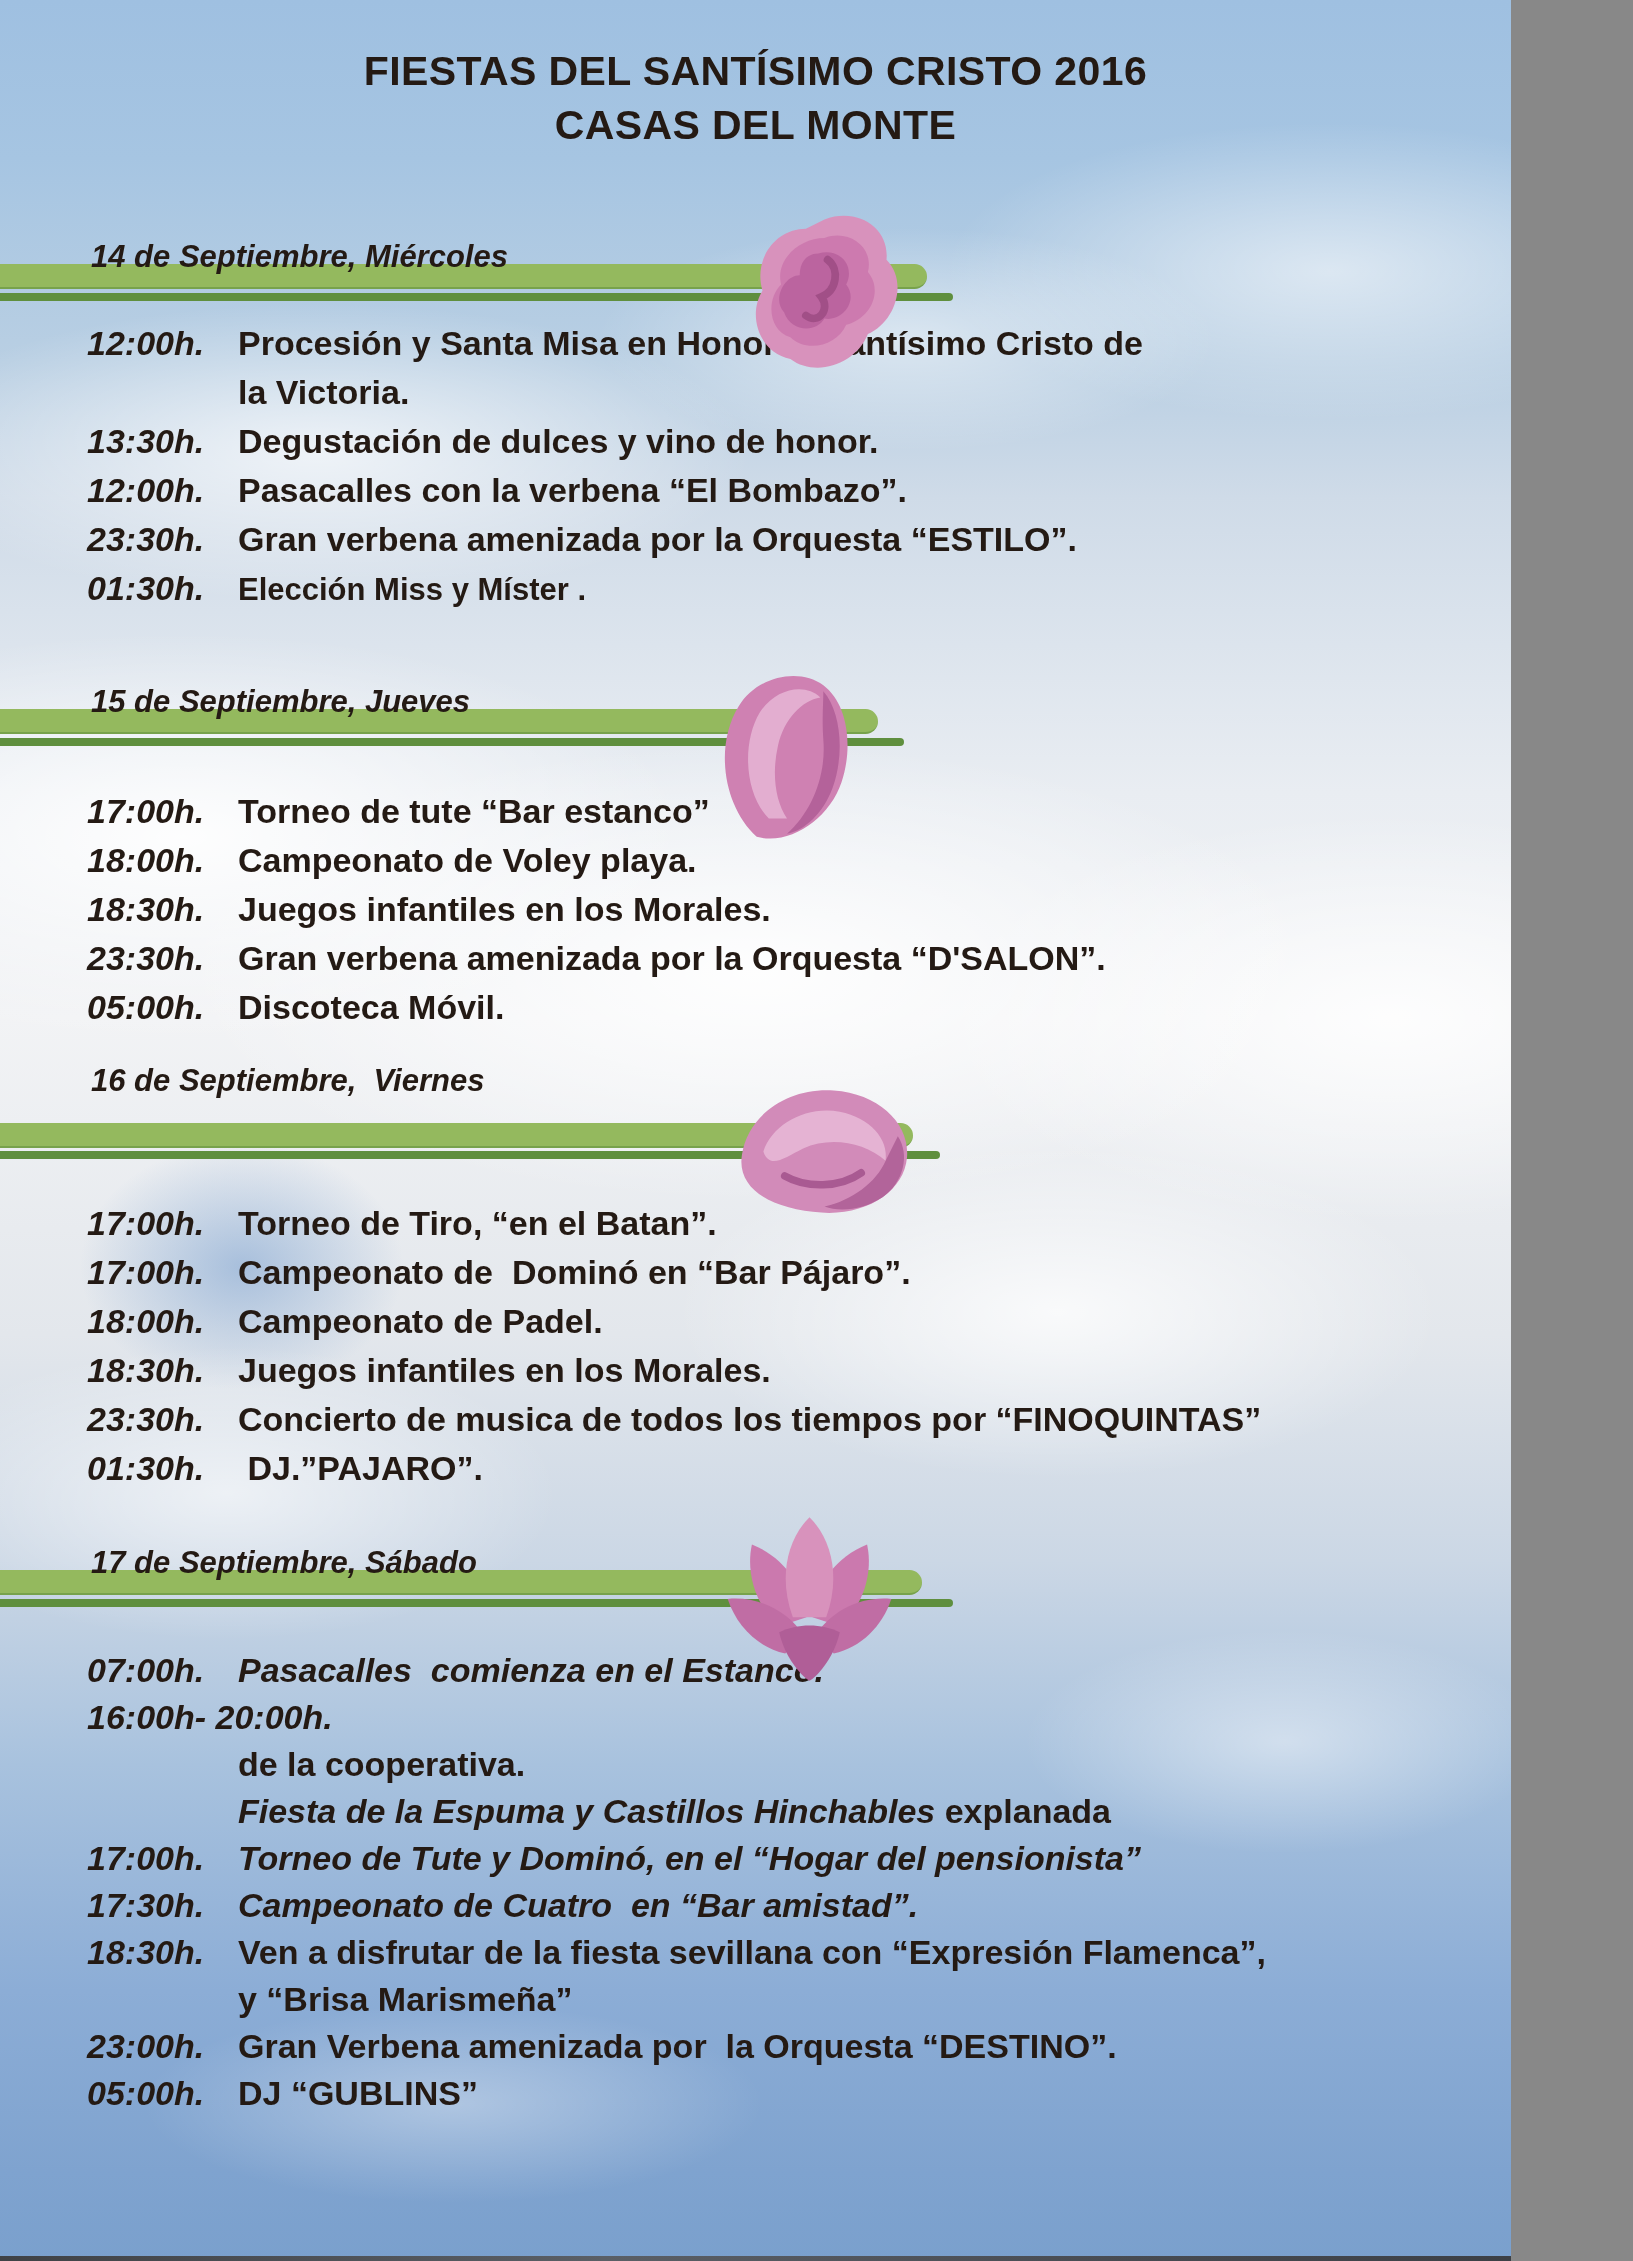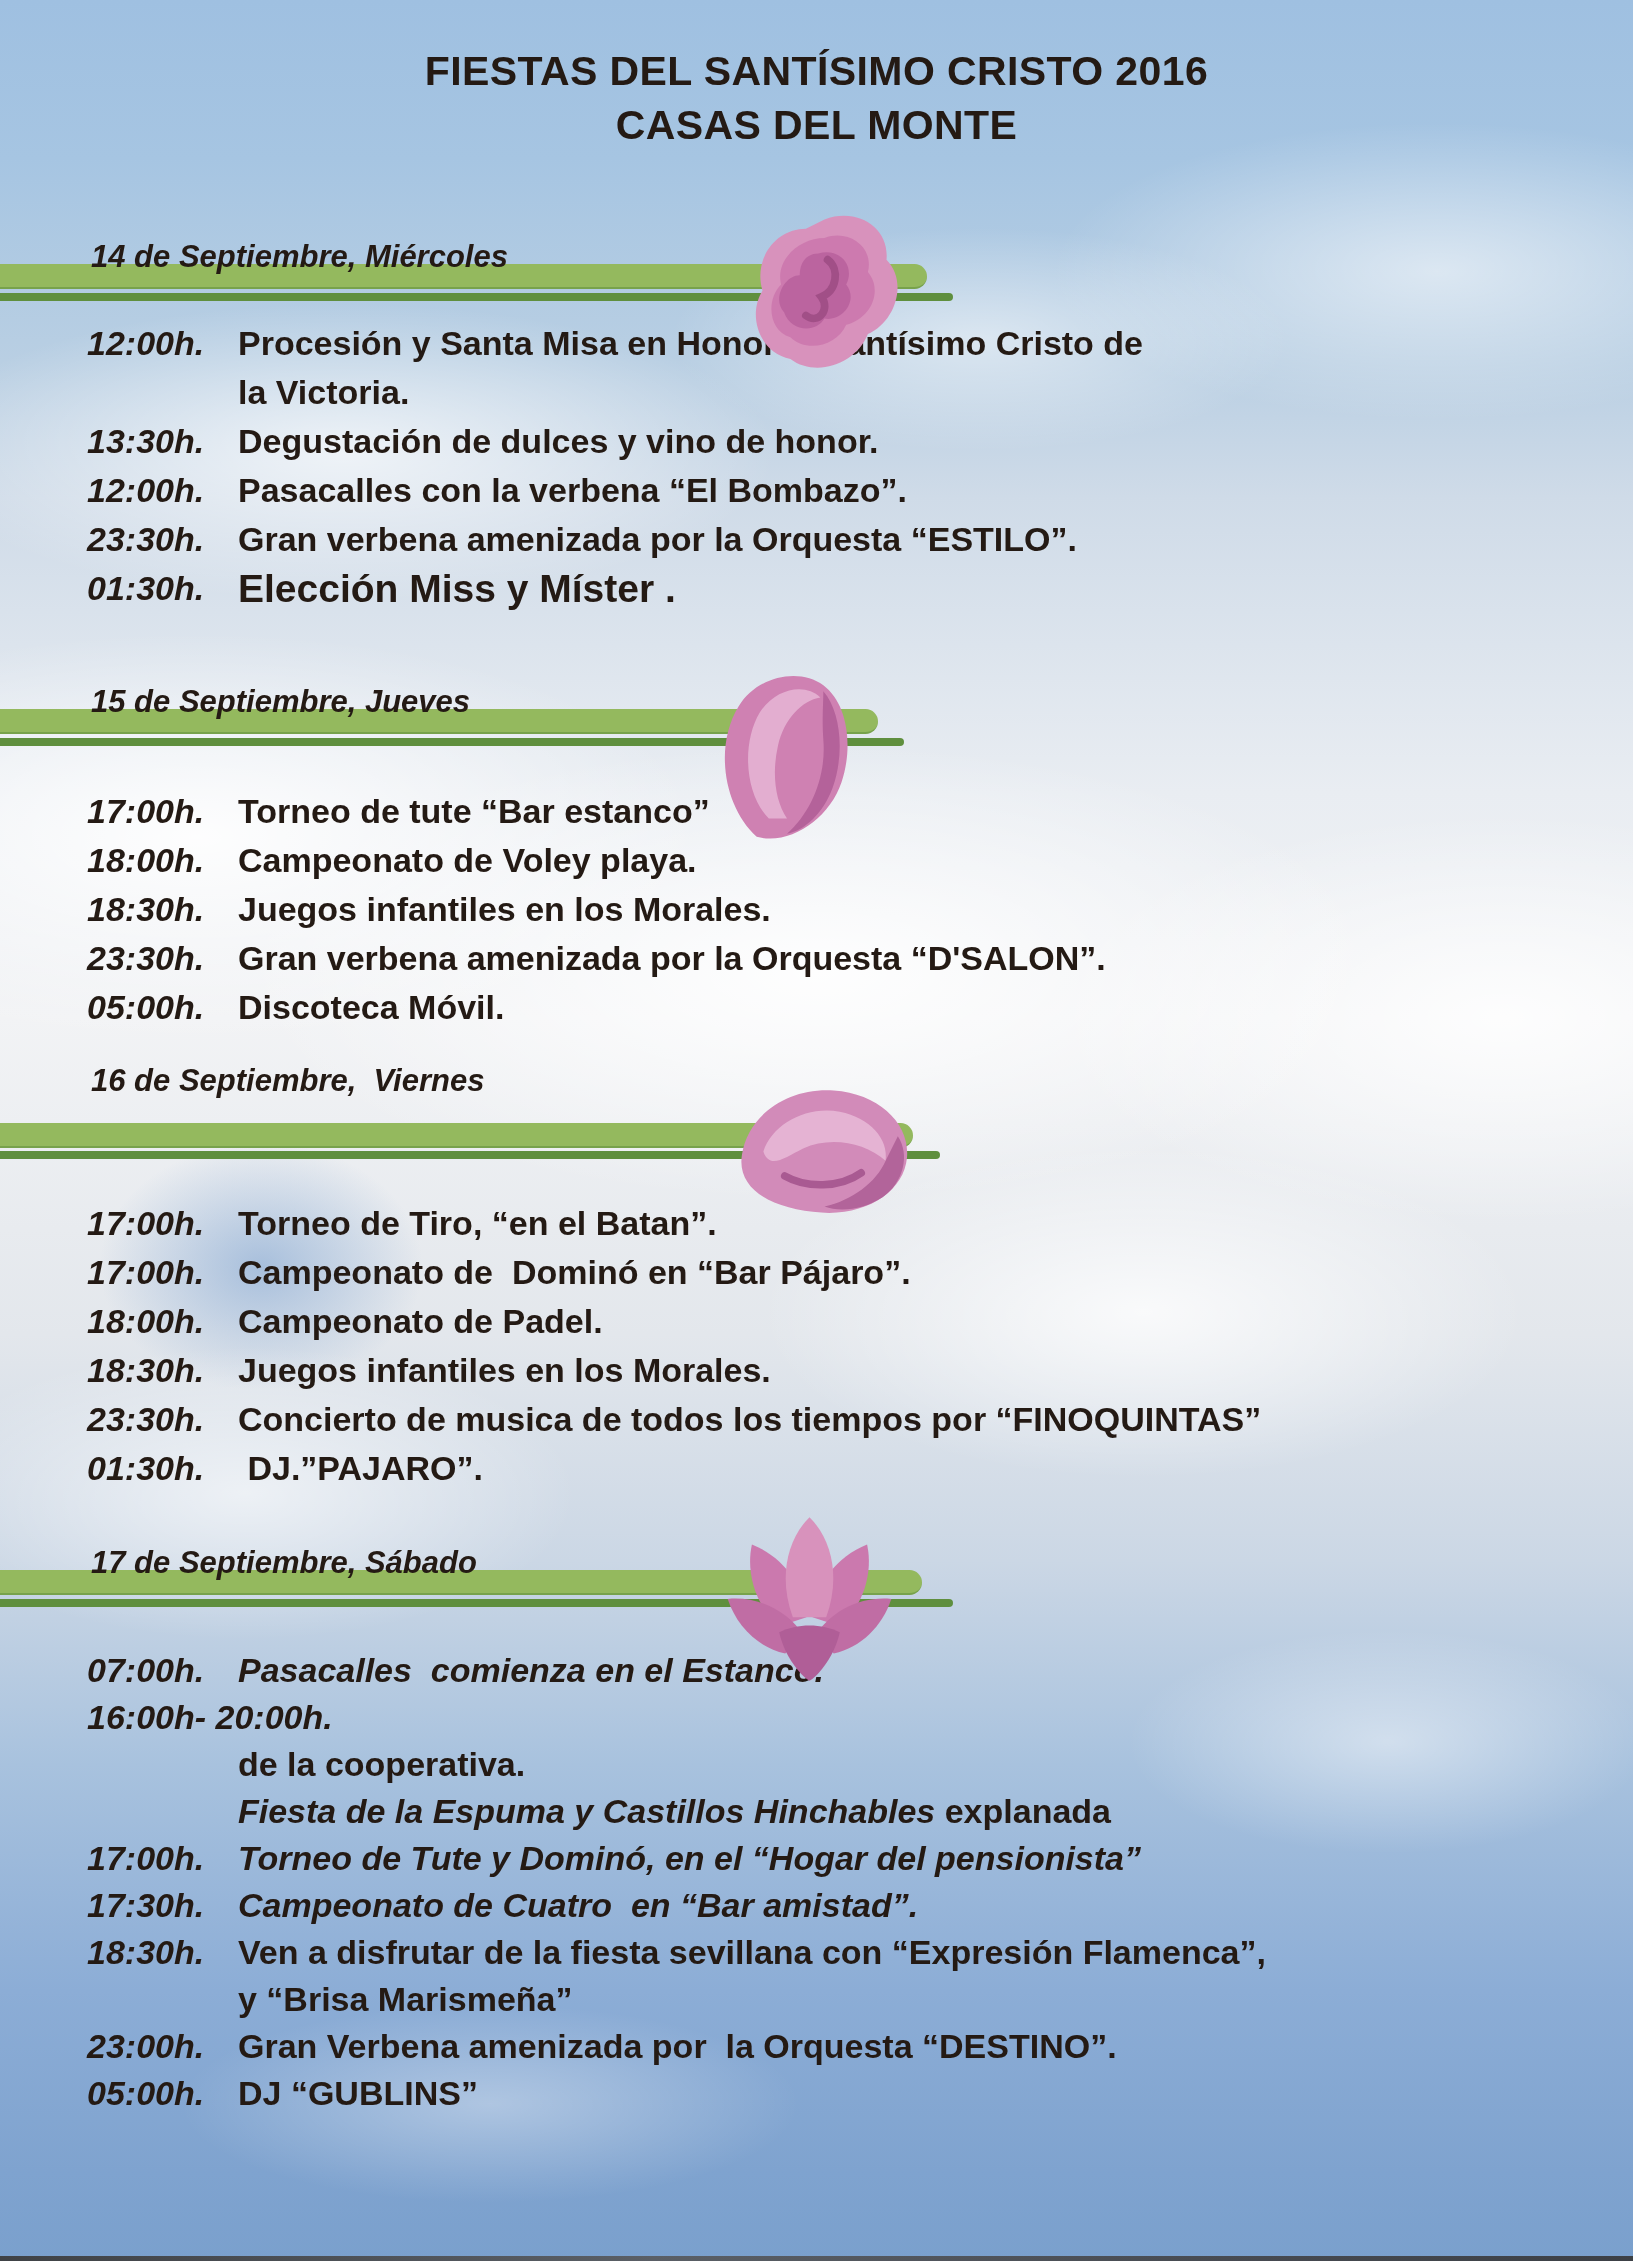--- a/index.html
+++ b/index.html
@@ -5,21 +5,21 @@
   :root{
     --text:#241a14;
     --bar-green:#94b95e;
     --bar-green-dark:#5f8f3e;
     --sky-top:#a0c1e1;
     --sky-bottom:#7fa3cf;
   }
   html,body{margin:0;padding:0;background:#888;}
   .poster{
     position:relative;
-    width:1633px;height:2262px;
+    width:1511px;height:2262px;
     overflow:hidden;
     font-family:"Liberation Sans",sans-serif;
     color:var(--text);
     background:
       radial-gradient(ellipse 621px 213px at 21% 20%, rgba(255,255,255,.70), rgba(255,255,255,0) 70%),
       radial-gradient(ellipse 443px 160px at 60% 15%, rgba(255,255,255,.50), rgba(255,255,255,0) 70%),
       radial-gradient(ellipse 550px 213px at 88% 12%, rgba(255,255,255,.55), rgba(255,255,255,0) 70%),
       radial-gradient(ellipse 709px 284px at 12% 37%, rgba(255,255,255,.92), rgba(255,255,255,0) 72%),
       radial-gradient(ellipse 798px 319px at 50% 43%, rgba(255,255,255,.92), rgba(255,255,255,0) 72%),
       radial-gradient(ellipse 621px 284px at 92% 45%, rgba(255,255,255,.85), rgba(255,255,255,0) 72%),
@@ -60,21 +60,21 @@
   .evt-row{ display:flex; padding-left:87px; line-height:49px;gap:16px; }
   .events.tight .evt-row{ line-height:47px; }
   .evt-time{
     flex:0 0 135px; width:135px; font-size:34px; font-weight:bold; font-style:italic;
     white-space:pre;
   }
   .evt-desc{ font-size:34px; white-space:pre-wrap; }
   .seg-r{ font-weight:bold;margin-top:9px; }
   .seg-b{ font-weight:bold; }
   .seg-bi{ font-weight:bold; font-style:italic; }
-  .seg-bs{ font-weight:bold; font-size:39px; }
+  .seg-bs{ font-weight:bold; font-size:31px; }
   .bottom-edge{
     position:absolute; left:0; bottom:0; width:100%; height:6.2px; z-index:5;
     background:linear-gradient(90deg,#3f4246,#5a5f66 40%,#474b52 75%,#3c4046);
   }
   
   #s1 .heading{top:235px} #s1 .bar-light{top:264px;width:927px} #s1 .bar-dark{top:293px;width:953px}
   #s1 .flower{left:747px;top:206px;width:155px;height:188px} #s1 .events{top:319px}
   #s2 .heading{top:680px} #s2 .bar-light{top:709px;width:878px} #s2 .bar-dark{top:738px;width:904px}
   #s2 .flower{left:705px;top:667px;width:164px;height:182px} #s2 .events{top:787px}
   #s3 .heading{top:1059px} #s3 .bar-light{top:1123px;width:913px} #s3 .bar-dark{top:1151px;width:940px}

